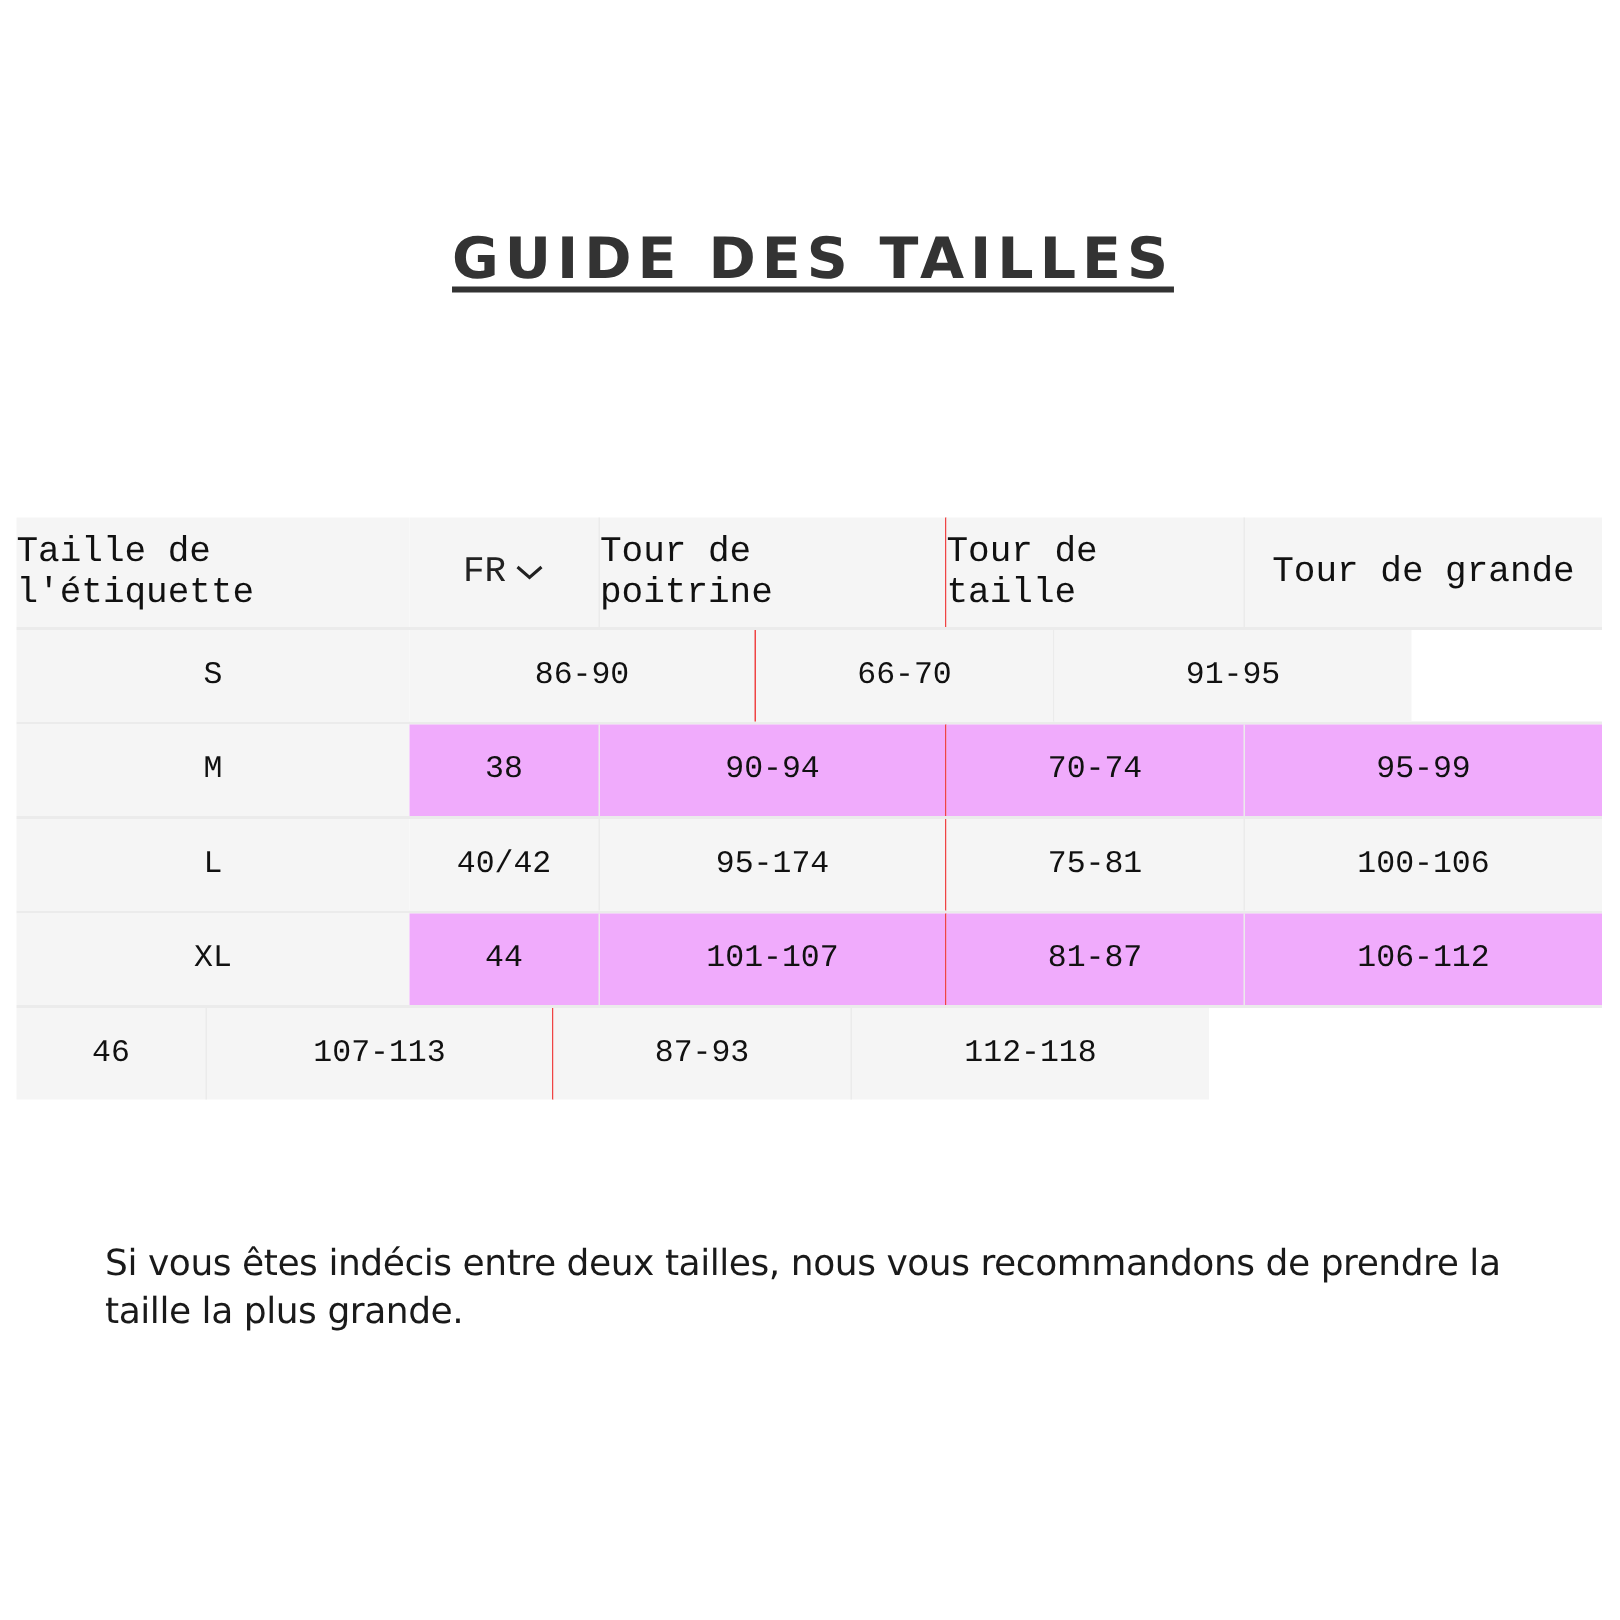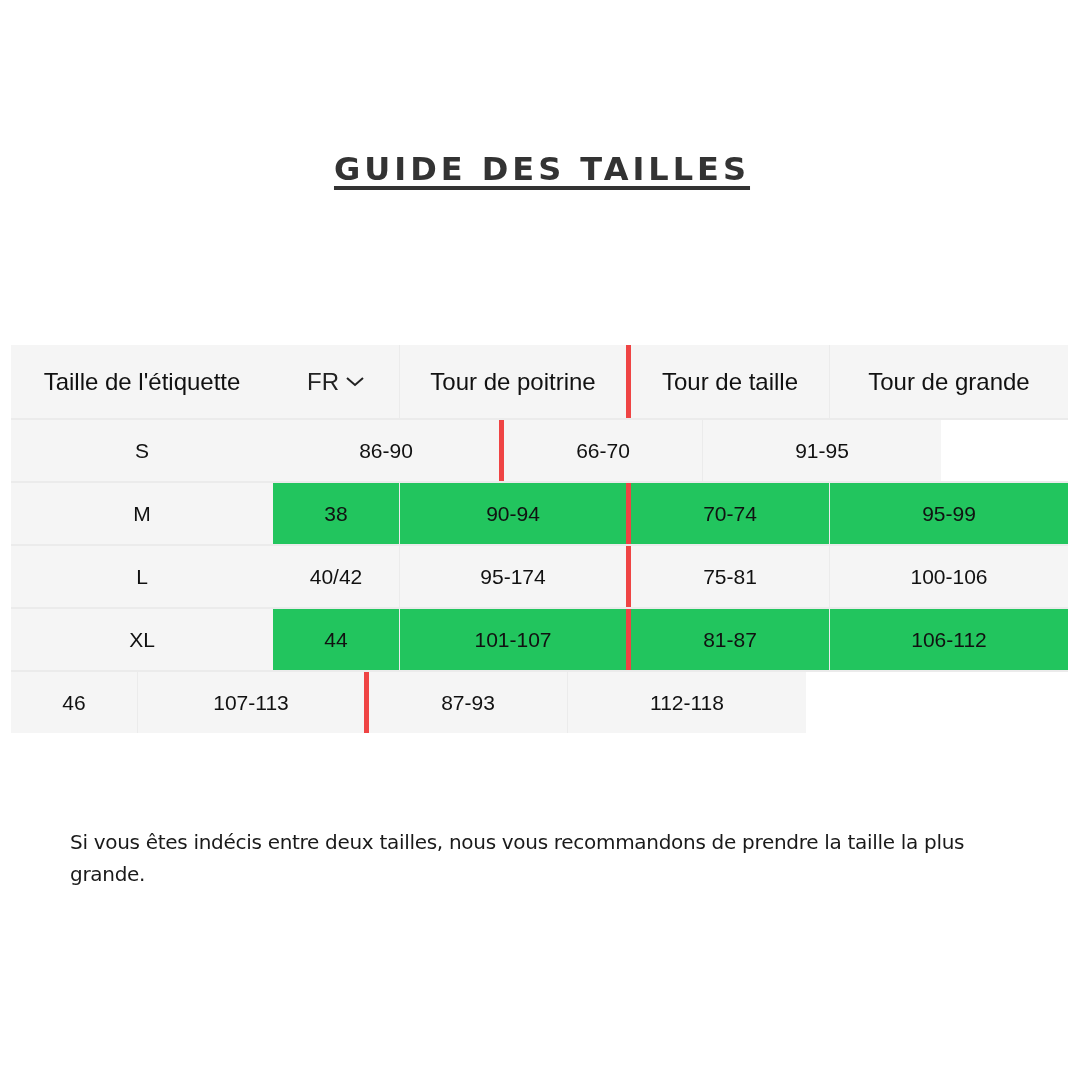--- a/index.html
+++ b/index.html
@@ -19,81 +19,82 @@
       position: absolute;
       top: 150px;
       left: 0;
       width: 1080px;
       text-align: center;
     }
     .title {
       display: inline-block;
       font-family: "DejaVu Sans", sans-serif;
       font-weight: bold;
-      font-size: 32px;
+      font-size: 38px;
       letter-spacing: 4px;
       color: #333333;
       text-decoration: underline;
       text-decoration-thickness: 4px;
       text-underline-offset: 6px;
       padding-left: 4px;
     }
     .table {
       position: absolute;
       left: 11px;
       top: 345px;
       width: 1057px;
       border-collapse: collapse;
     }
     .row {
       display: flex;
       height: 63px;
       border-top: 2px solid #ebebeb;
       box-sizing: border-box;
+      font-family: Liberation Mono, monospace;
     }
     .row.header {
       height: 73px;
       border-top: none;
     }
     .cell {
       display: flex;
       align-items: center;
       justify-content: center;
       font-size: 21px;
       color: #111111;
       box-sizing: border-box;
     }
     .row.header .cell { font-size: 24px; }
     .c0 { width: 262px; background: #f5f5f5; }
     .c1 { width: 127px; border-right: 1px solid #ebebeb; }
-    .c2 { width: 231px; border-right: 5px solid #ef4444; }
+    .c2 { width: 231px; border-right: 1px solid #ef4444; }
     .c3 { width: 199px; border-right: 1px solid #ebebeb; }
     .c4 { width: 238px; }
     .row.header .cell,
     .row.odd .cell { background: #f5f5f5; }
-    .row.even .c1, .row.even .c2, .row.even .c3, .row.even .c4 { background: #22c55e; }
+    .row.even .c1, .row.even .c2, .row.even .c3, .row.even .c4 { background: #f0abfc; }
     .fr-select {
       display: inline-flex;
       align-items: center;
       gap: 6px;
       cursor: pointer;
       color: #222;
     }
     .chevron {
       width: 20px;
       height: 12px;
       display: inline-block;
     }
     .note {
       position: absolute;
       left: 70px;
       top: 826px;
       width: 960px;
       font-family: "DejaVu Sans", sans-serif;
-      font-size: 20px;
+      font-size: 24px;
       line-height: 32px;
       color: #1a1a1a;
       letter-spacing: -0.3px;
     }
   </style>
 </head>
 <body>
 
 <div class="title-wrap">
   <h1 class="title" style="margin:0;">GUIDE DES TAILLES</h1>

